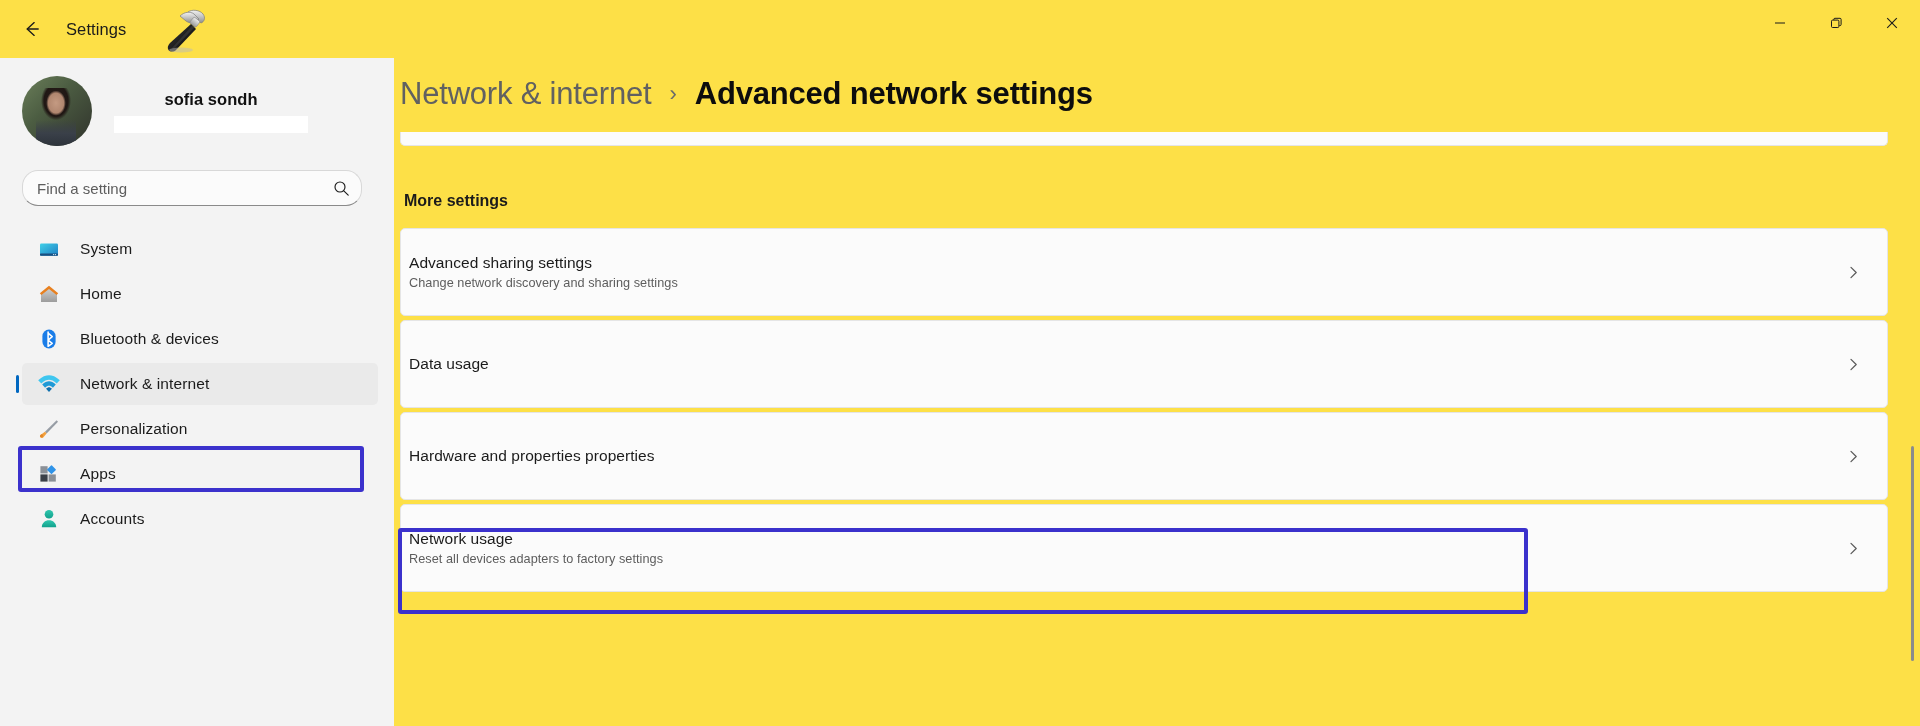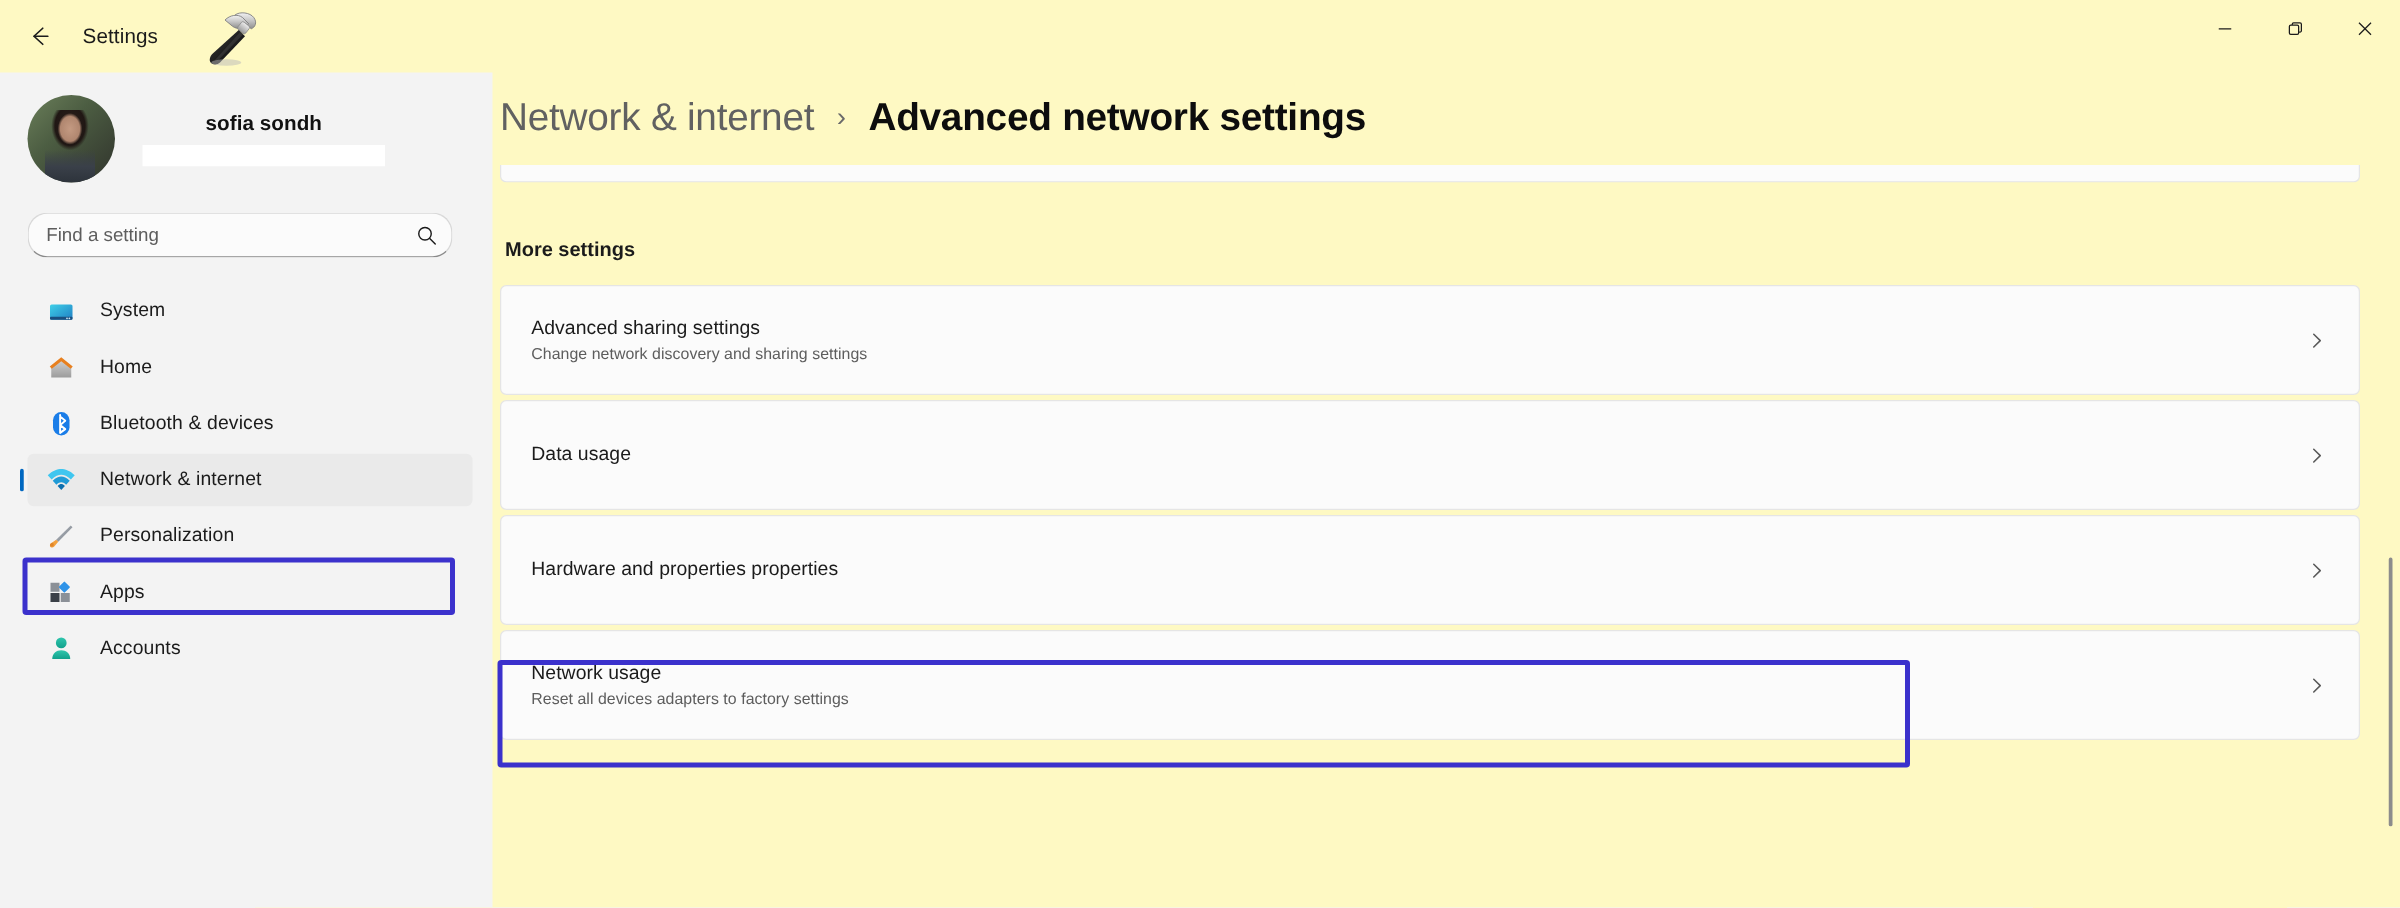--- a/index.html
+++ b/index.html
@@ -10,21 +10,21 @@
     overflow: hidden;
     background: #f3f3f3;
     font-family: "Liberation Sans", sans-serif;
     -webkit-font-smoothing: antialiased;
   }
 
   .window {
     position: relative;
     width: 1920px;
     height: 726px;
-    background: #fef9c3;
+    background: #fde047;
     display: flex;
     flex-direction: column;
   }
 
   
   .titlebar {
     position: relative;
     height: 58px;
     flex: 0 0 58px;
     display: flex;
@@ -221,21 +221,21 @@
     padding-right: 32px;
   }
 
   .card {
     background: #fbfbfb;
     border: 1px solid #e5e5e5;
     border-radius: 5px;
     margin-bottom: 4px;
     display: flex;
     align-items: center;
-    padding: 0 24px 0 24px;
+    padding: 0 24px 0 8px;
     position: relative;
   }
   .card.clipped {
     height: 14px;
     border-top: none;
     border-radius: 0 0 5px 5px;
     margin-bottom: 0;
     padding: 0;
   }
   .card.tall { height: 88px; }

